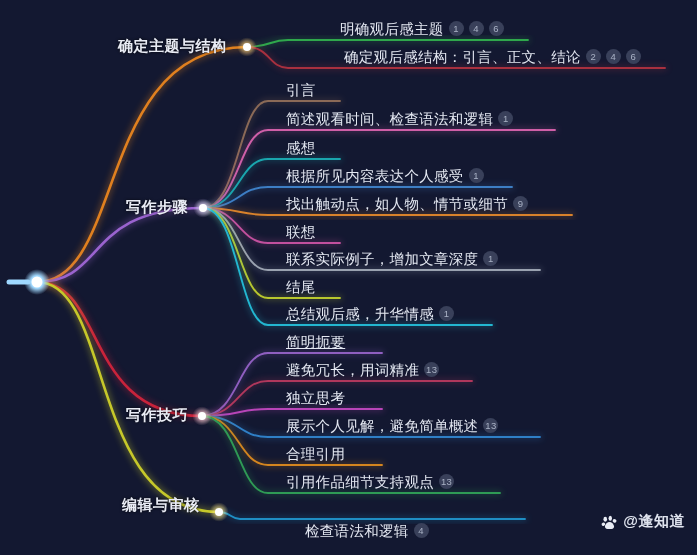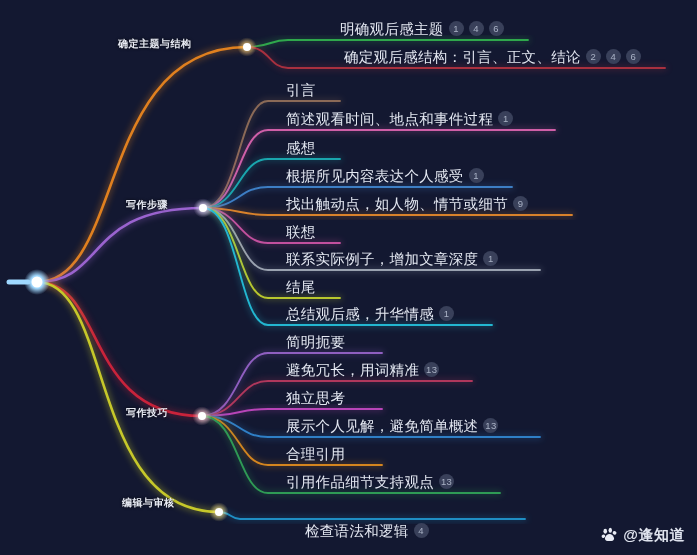--- a/index.html
+++ b/index.html
@@ -19,21 +19,21 @@
     position: absolute;
     left: 0; top: 0;
     width: 697px;
     height: 555px;
     pointer-events: none;
   }
   .node-label {
     position: absolute;
     color: #e9ecf5;
     font-weight: bold;
-    font-size: 10px;
+    font-size: 15px;
     letter-spacing: 0.5px;
     white-space: nowrap;
     text-shadow: 0 0 3px rgba(0,0,0,0.85);
   }
   .leaf-label {
     position: absolute;
     color: #e4e8f2;
     font-size: 14.5px;
     white-space: nowrap;
     letter-spacing: 0.3px;
@@ -60,23 +60,23 @@
   .dot .core {
     position: absolute;
     left: 50%; top: 50%;
     transform: translate(-50%,-50%);
     border-radius: 50%;
     background: #ffffff;
   }
   #watermark {
     position: absolute;
     right: 12px;
-    bottom: 10px;
+    bottom: 24px;
     display: flex;
-    align-items: flex-start;
+    align-items: flex-end;
     gap: 5px;
     color: #dfe3ee;
     font-size: 15px;
     font-weight: bold;
     letter-spacing: 0.5px;
   }
   #watermark .paw {
     width: 17px;
     height: 17px;
     display: block;
@@ -145,33 +145,33 @@
       <div class="dot" style="left: 247px; top: 47px; width: 20px; height: 20px; background: radial-gradient(circle, rgb(255, 210, 122) 0%, rgba(0, 0, 0, 0) 68%);">
         <div class="core" style="width: 8px; height: 8px;"></div>
       </div>
       <div class="leaf-label" style="left: 340px; top: 20px;"><span>明确观后感主题</span><span class="badge">1</span><span class="badge">4</span><span class="badge">6</span></div>
       <div class="leaf-label" style="left: 344px; top: 48px;"><span>确定观后感结构：引言、正文、结论</span><span class="badge">2</span><span class="badge">4</span><span class="badge">6</span></div>
       <div class="node-label" style="left: 126px; top: 198px;">写作步骤</div>
       <div class="dot" style="left: 203px; top: 208px; width: 20px; height: 20px; background: radial-gradient(circle, rgb(227, 213, 255) 0%, rgba(0, 0, 0, 0) 68%);">
         <div class="core" style="width: 8px; height: 8px;"></div>
       </div>
       <div class="leaf-label" style="left: 286px; top: 81px;"><span>引言</span></div>
-      <div class="leaf-label" style="left: 286px; top: 110px;"><span>简述观看时间、地点和事件过程</span><span class="badge">1</span></div>
+      <div class="leaf-label" style="left: 286px; top: 110px;"><span>简述观看时间、检查语法和逻辑</span><span class="badge">1</span></div>
       <div class="leaf-label" style="left: 286px; top: 139px;"><span>感想</span></div>
       <div class="leaf-label" style="left: 286px; top: 167px;"><span>根据所见内容表达个人感受</span><span class="badge">1</span></div>
       <div class="leaf-label" style="left: 286px; top: 195px;"><span>找出触动点，如人物、情节或细节</span><span class="badge">9</span></div>
       <div class="leaf-label" style="left: 286px; top: 223px;"><span>联想</span></div>
       <div class="leaf-label" style="left: 286px; top: 250px;"><span>联系实际例子，增加文章深度</span><span class="badge">1</span></div>
       <div class="leaf-label" style="left: 286px; top: 278px;"><span>结尾</span></div>
       <div class="leaf-label" style="left: 286px; top: 305px;"><span>总结观后感，升华情感</span><span class="badge">1</span></div>
       <div class="node-label" style="left: 126px; top: 406px;">写作技巧</div>
       <div class="dot" style="left: 202px; top: 416px; width: 20px; height: 20px; background: radial-gradient(circle, rgb(255, 208, 216) 0%, rgba(0, 0, 0, 0) 68%);">
         <div class="core" style="width: 8px; height: 8px;"></div>
       </div>
-      <div class="leaf-label" style="left: 286px; top: 333px;"><span>简明扼要</span></div>
+      <div class="leaf-label" style="left: 286px; top: 333px; text-decoration: underline;"><span>简明扼要</span></div>
       <div class="leaf-label" style="left: 286px; top: 361px;"><span>避免冗长，用词精准</span><span class="badge">13</span></div>
       <div class="leaf-label" style="left: 286px; top: 389px; text-align: right;"><span>独立思考</span></div>
       <div class="leaf-label" style="left: 286px; top: 417px;"><span>展示个人见解，避免简单概述</span><span class="badge">13</span></div>
       <div class="leaf-label" style="left: 286px; top: 445px;"><span>合理引用</span></div>
       <div class="leaf-label" style="left: 286px; top: 473px;"><span>引用作品细节支持观点</span><span class="badge">13</span></div>
       <div class="node-label" style="left: 122px; top: 496px;">编辑与审核</div>
       <div class="dot" style="left: 219px; top: 512px; width: 20px; height: 20px; background: radial-gradient(circle, rgb(255, 233, 138) 0%, rgba(0, 0, 0, 0) 68%);">
         <div class="core" style="width: 8px; height: 8px;"></div>
       </div>
       <div class="leaf-label" style="left: 305px; top: 522px;"><span>检查语法和逻辑</span><span class="badge">4</span></div>

